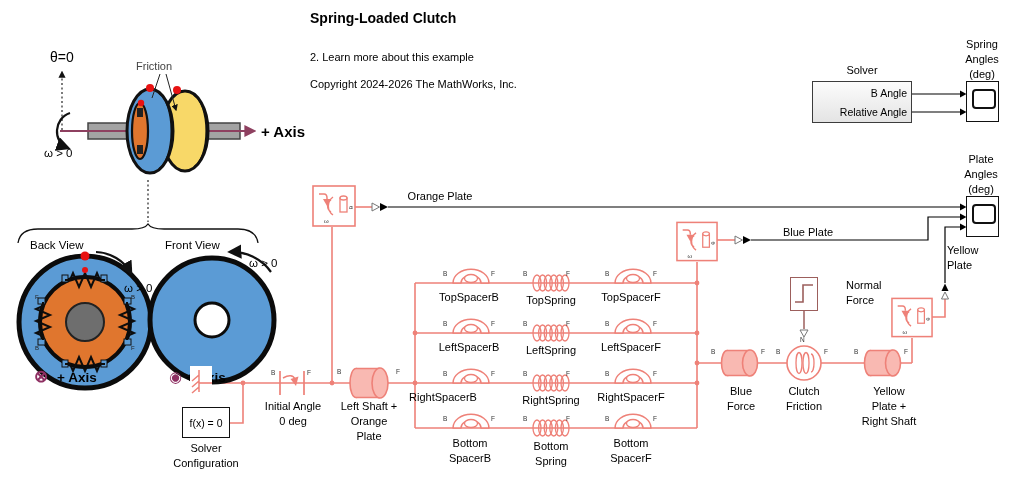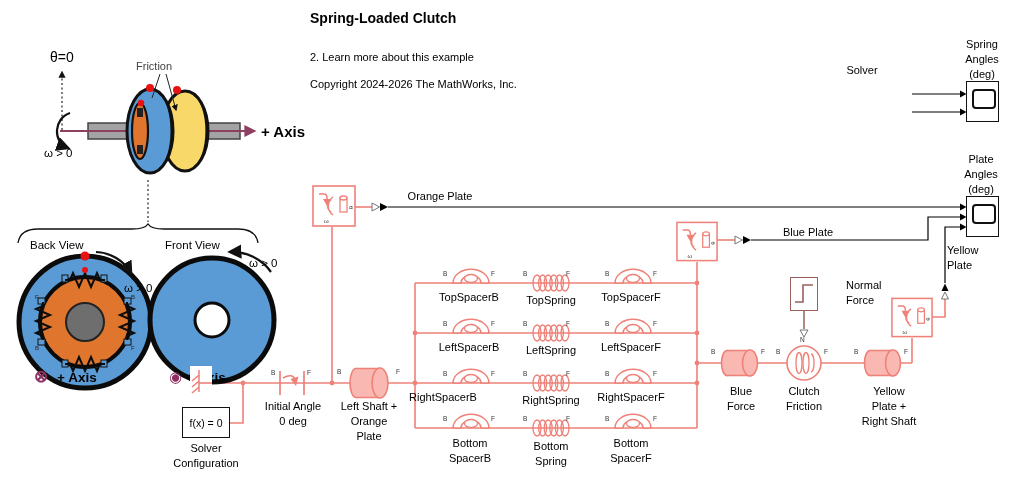--- a/index.html
+++ b/index.html
@@ -176,20 +176,24 @@
   <div class="lbl-l maroon" style="left:169px;top:367px;font-size:15px">◉</div>
   <div class="lbl-l" style="left:186px;top:369px;font-weight:bold;font-size:13.5px">+ Axis</div>
 
   <svg class="abs" style="left:190px;top:366px" width="22" height="30" viewBox="0 0 22 30">
     <rect x="0" y="0" width="22" height="30" fill="#fff"></rect>
     <path d="M9 17 H22" stroke="#ee8178" stroke-width="1.6"></path>
     <path d="M9 4 V26 M9 9 L2 15 M9 15 L2 21 M9 21 L2 27" stroke="#ee8178" stroke-width="1.5" fill="none"></path>
   </svg>
 
   <div class="lbl" style="left:862px;top:63px">Solver</div>
+  <div class="blk probes" style="left:812px;top:81px;width:100px;height:42px">
+    <div class="lbl-l" style="right:4px;left:auto;top:4px;font-size:10.5px">B Angle</div>
+    <div class="lbl-l" style="right:4px;left:auto;top:23px;font-size:10.5px">Relative Angle</div>
+  </div>
 
   <div class="lbl" style="left:982px;top:37px">Spring
 Angles
 (deg)</div>
   <div class="blk scope" style="left:966px;top:81px;width:33px;height:41px">
     <div class="screen"></div>
   </div>
 
   <div class="lbl" style="left:981px;top:152px">Plate
 Angles

